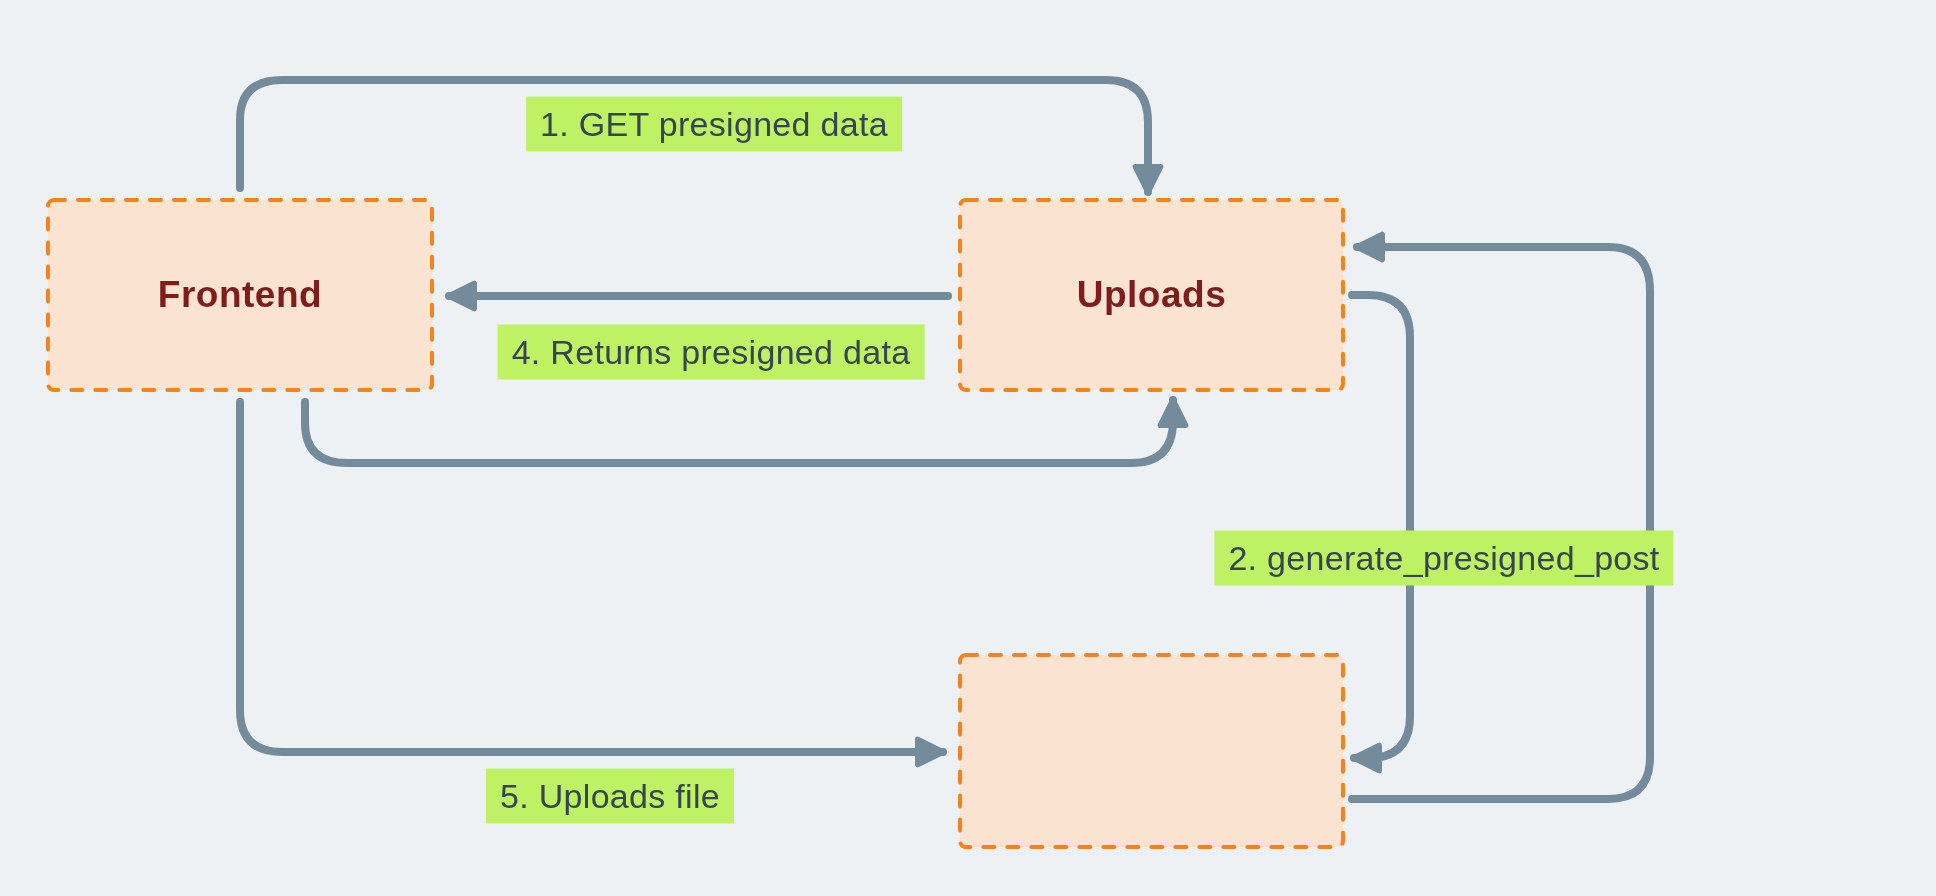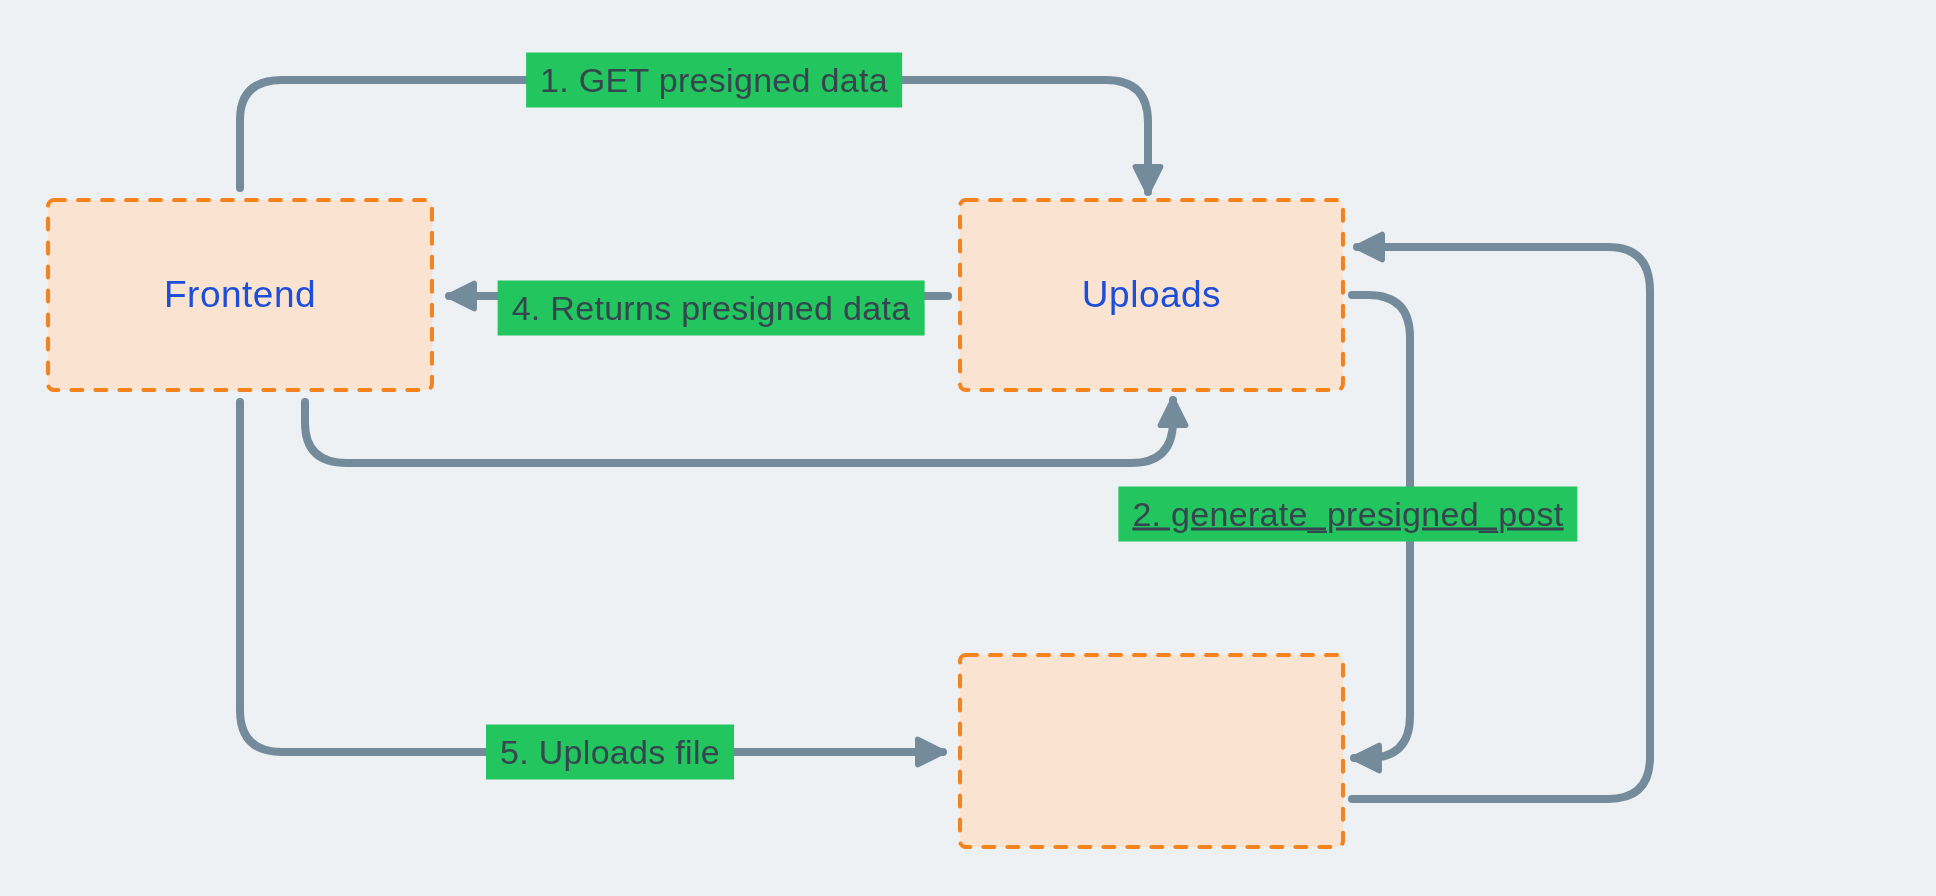--- a/index.html
+++ b/index.html
@@ -19,41 +19,42 @@
     position: absolute;
     left: 0;
     top: 0;
   }
   .node-label {
     position: absolute;
     display: flex;
     align-items: center;
     justify-content: center;
     font-size: 37px;
-    font-weight: 400;
-    color: #1d4ed8;
+    font-weight: 700;
+    color: #7f1d1d;
     letter-spacing: 0.5px;
     pointer-events: none;
   }
   .node-label.frontend { left: 48px;  top: 200px; width: 384px; height: 190px; }
   .node-label.django   { left: 960px; top: 200px; width: 383px; height: 190px; }
   .node-label.awss3    { left: 960px; top: 655px; width: 383px; height: 192px; }
   .edge-label {
     position: absolute;
     transform: translate(-50%, -50%);
-    background: #22c55e;
+    background: #bef264;
     padding: 8px 14px;
     font-size: 34px;
     font-weight: 400;
     color: #36454F;
     letter-spacing: 0.3px;
     white-space: pre;
+    margin-top: 44px;
   }
   .edge-label.e1 { left: 714px;  top: 80px;  }
-  .edge-label.e2 { left: 1348px; top: 514px; text-decoration: underline; }
+  .edge-label.e2 { left: 1444px; top: 514px; }
   .edge-label.e3 { left: 1655px; top: 347px; }
   .edge-label.e4 { left: 711px;  top: 308px; }
   .edge-label.e5 { left: 610px;  top: 752px; }
   .edge-label.e6 { left: 708px;  top: 463px; }
 </style>
 </head>
 <body>
 
 <div class="stage">
 

